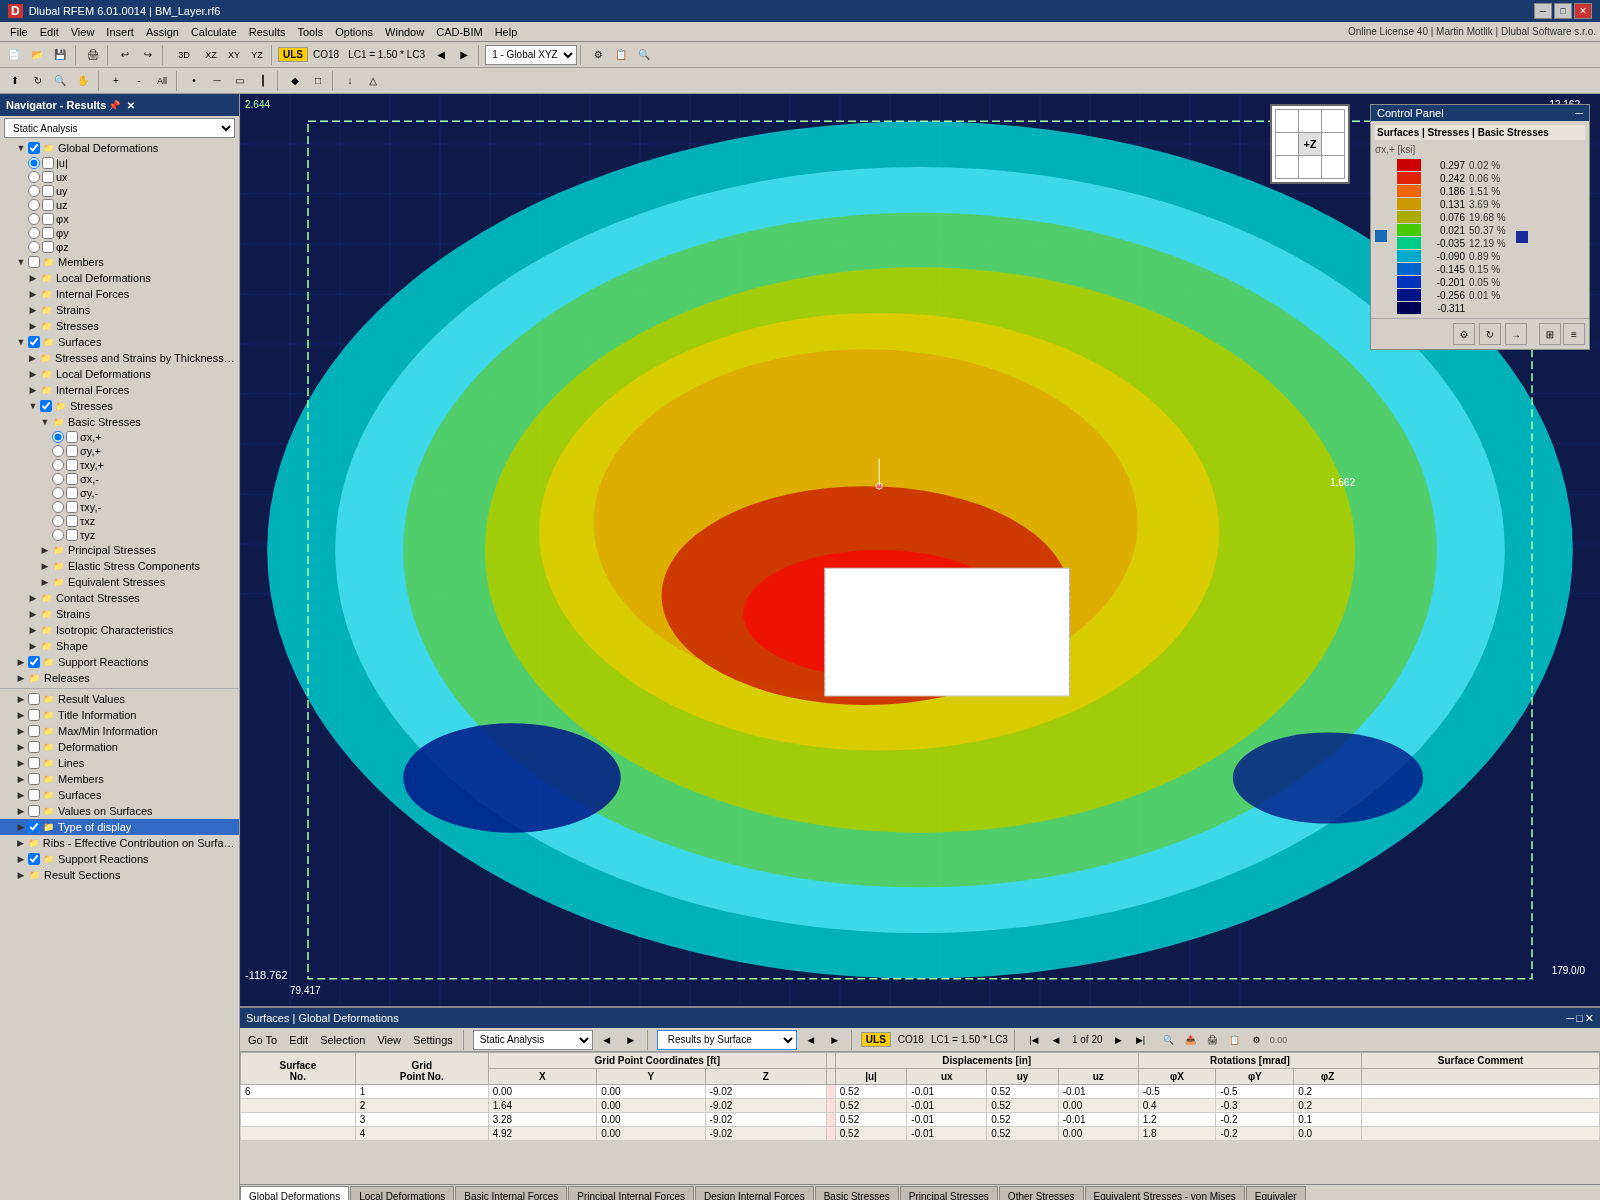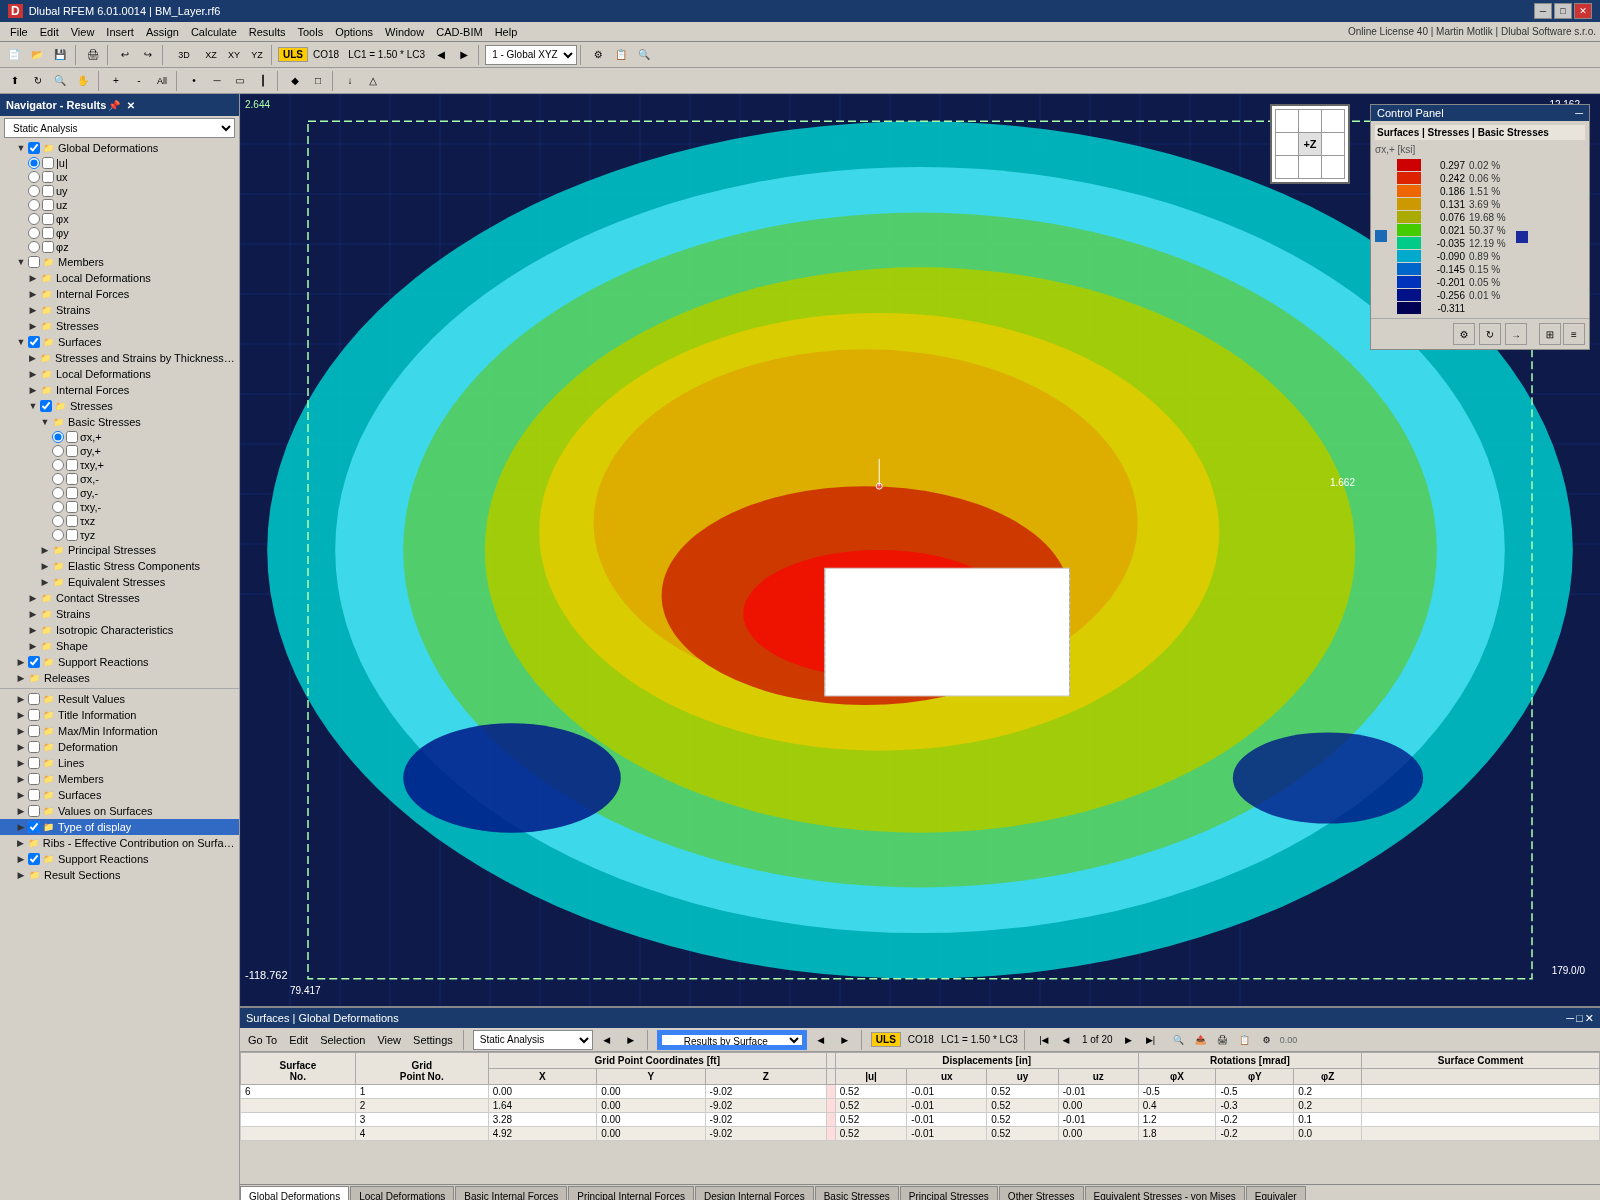--- a/index.html
+++ b/index.html
@@ -75,21 +75,21 @@
     .coord-left-top { position: absolute; top: 5px; left: 5px; color: #aaffaa; font-size: 10px; }
     .coord-left-bot { position: absolute; bottom: 25px; left: 5px; color: white; font-size: 11px; }
     
     
     .bottom-panel { height: 200px; background: #d4d0c8; border-top: 2px solid #888; display: flex; flex-direction: column; }
     .bp-header { background: #1a3a6b; color: white; height: 20px; display: flex; align-items: center; justify-content: space-between; padding: 0 6px; font-size: 11px; }
     .bp-toolbar { display: flex; align-items: center; height: 24px; background: #d4d0c8; border-bottom: 1px solid #999; padding: 0 4px; gap: 4px; }
     .bp-menu-item { font-size: 11px; padding: 1px 4px; cursor: pointer; }
     .bp-tb-btn { width: 20px; height: 18px; background: #d4d0c8; border: 1px solid transparent; display: flex; align-items: center; justify-content: center; font-size: 9px; cursor: pointer; }
     .analysis-select { height: 20px; border: 1px solid #888; background: white; font-size: 10px; padding: 0 2px; min-width: 120px; }
-    .bp-combo { height: 20px; border: 5px solid #3b82f6; background: white; font-size: 10px; padding: 0 18px; min-width: 140px; }
+    .bp-combo { height: 20px; border: 1px solid #3b82f6; background: white; font-size: 10px; padding: 0 6px; min-width: 140px; }
     
     
     .data-table-wrapper { flex: 1; overflow: auto; }
     .data-table { width: 100%; border-collapse: collapse; font-size: 10px; }
     .data-table th { background: #e8e4dc; border: 1px solid #aaa; padding: 2px 4px; text-align: center; font-size: 10px; white-space: nowrap; position: sticky; top: 0; }
     .data-table td { border: 1px solid #ccc; padding: 1px 4px; white-space: nowrap; }
     .data-table tr:nth-child(even) { background: #f0ece4; }
     .data-table tr:nth-child(odd) { background: white; }
     .col-pink { background: #ffdddd !important; }
     

